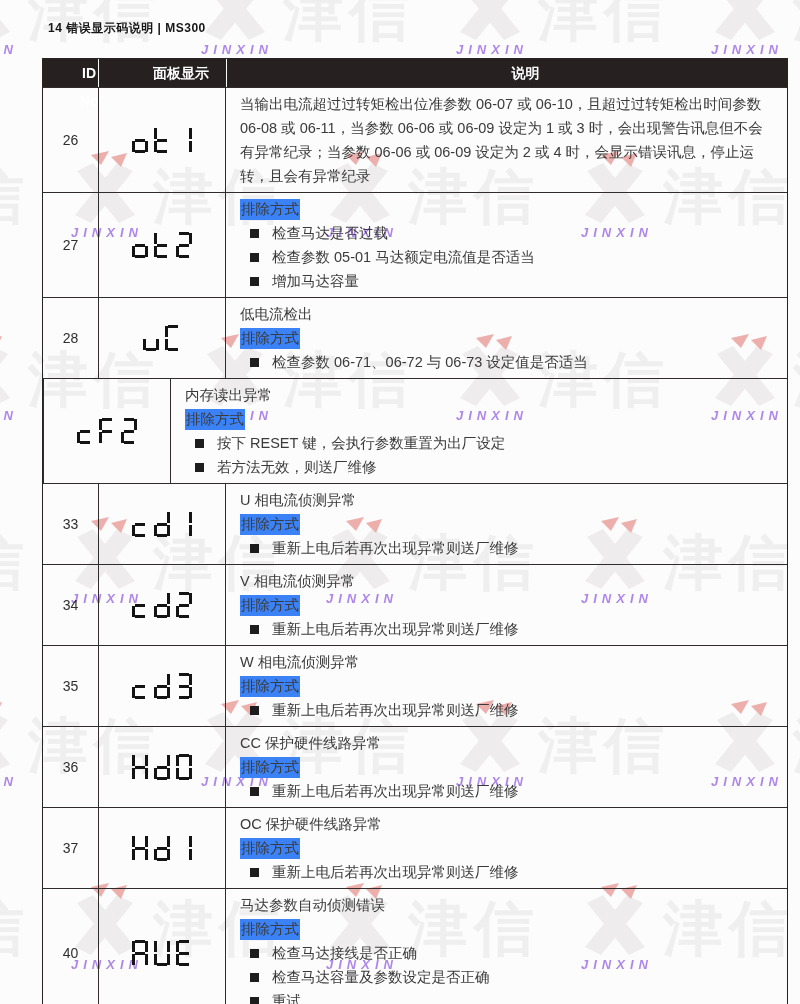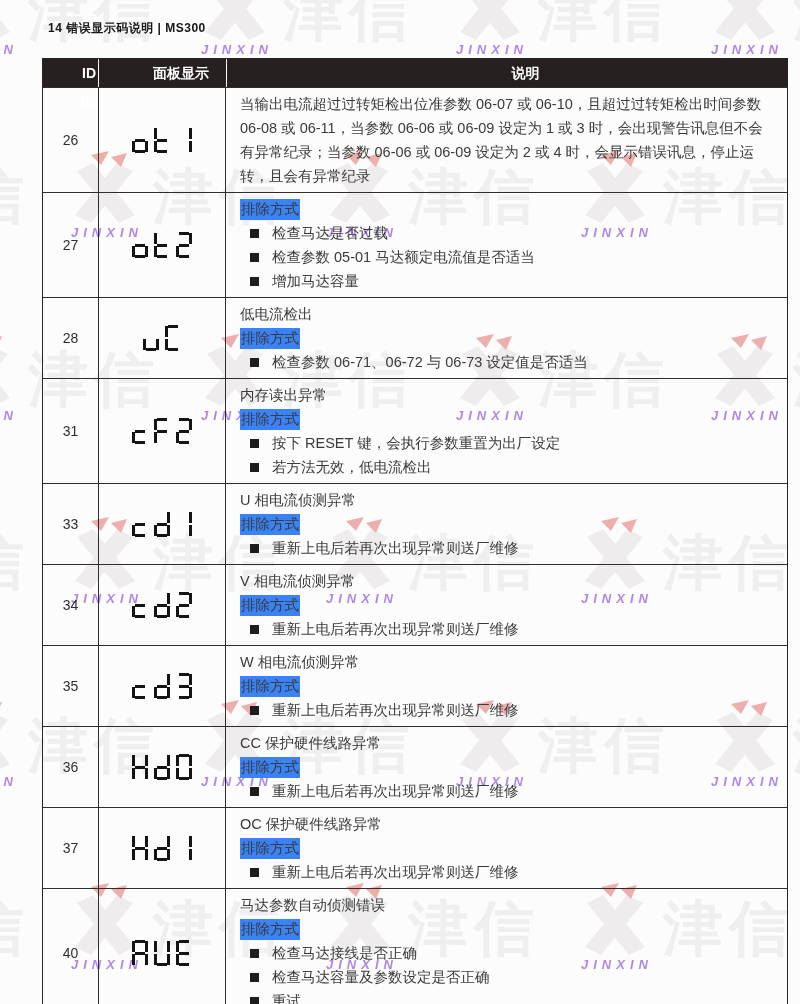--- a/index.html
+++ b/index.html
@@ -412,21 +412,20 @@
           <div class="td td-desc">
             <div class="line">低电流检出</div>
             <div class="line"><span class="label-hl">排除方式</span></div>
             <div class="line bullet">
               <span class="bullet-marker"></span>
               <span>检查参数 06-71、06-72 与 06-73 设定值是否适当</span>
             </div>
           </div>
         </div>
         <div class="trow">
-          <div class="td td-id">31</div>
           <div class="td td-code">
             <div class="seg-code">
               <div class="seg-char">
                 <div class="seg seg-d"></div>
                 <div class="seg seg-e"></div>
                 <div class="seg seg-g"></div>
               </div>
               <div class="seg-char">
                 <div class="seg seg-a"></div>
                 <div class="seg seg-e"></div>
@@ -444,21 +443,21 @@
           </div>
           <div class="td td-desc">
             <div class="line">内存读出异常</div>
             <div class="line"><span class="label-hl">排除方式</span></div>
             <div class="line bullet">
               <span class="bullet-marker"></span>
               <span>按下 RESET 键，会执行参数重置为出厂设定</span>
             </div>
             <div class="line bullet">
               <span class="bullet-marker"></span>
-              <span>若方法无效，低电流检出</span>
+              <span>若方法无效，则送厂维修</span>
             </div>
           </div>
         </div>
         <div class="trow">
           <div class="td td-id">33</div>
           <div class="td td-code">
             <div class="seg-code">
               <div class="seg-char">
                 <div class="seg seg-d"></div>
                 <div class="seg seg-e"></div>

